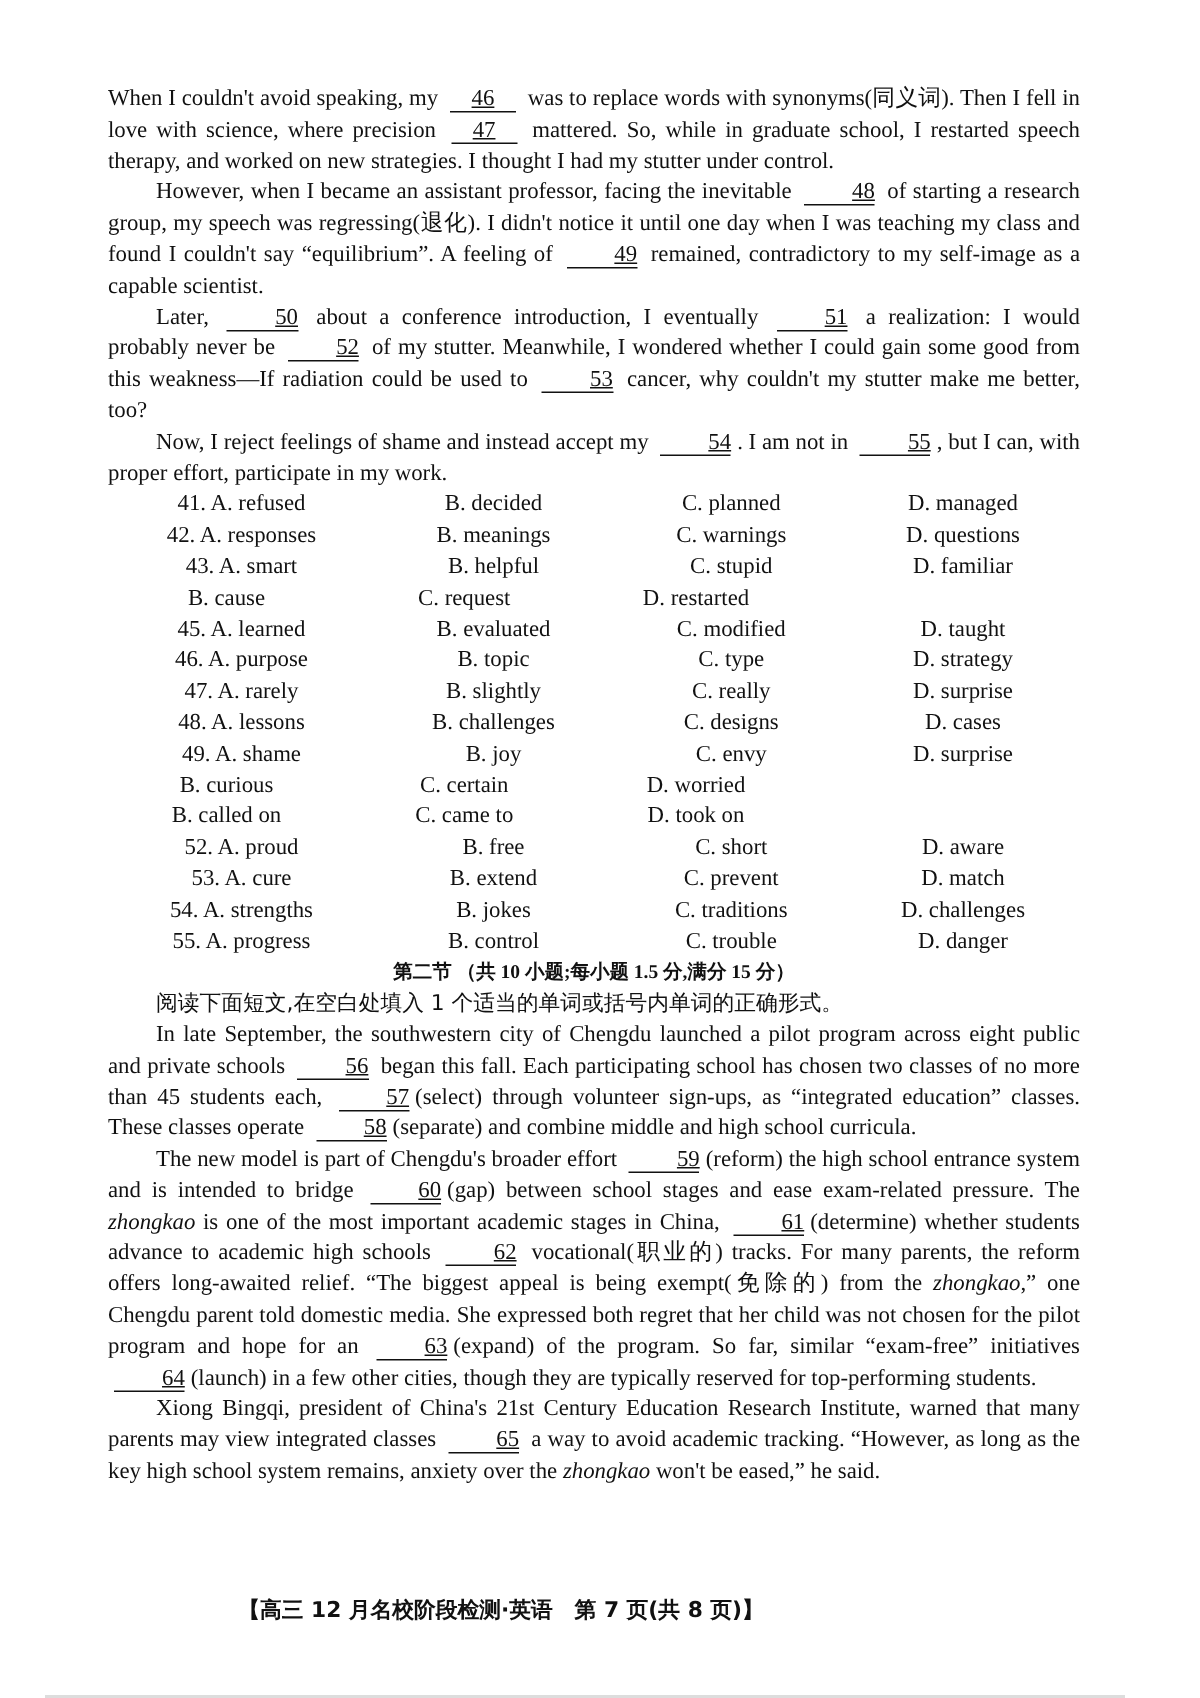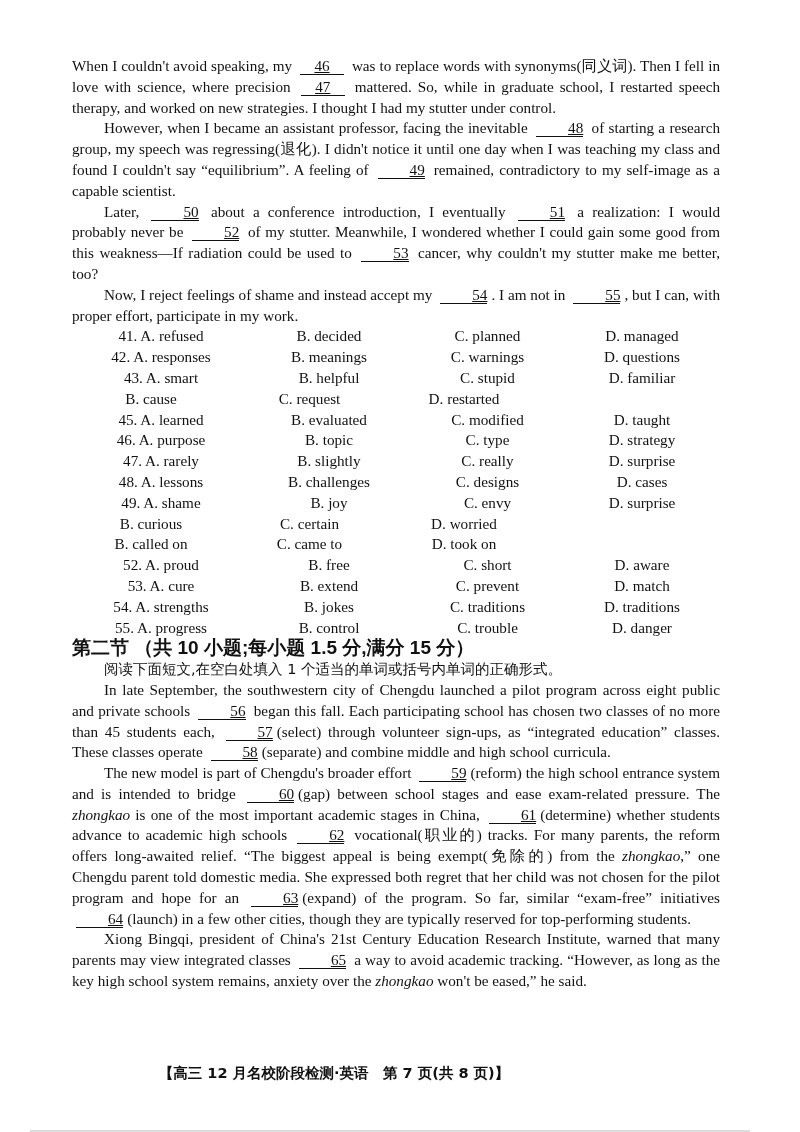--- a/index.html
+++ b/index.html
@@ -7,22 +7,22 @@
          font-family: "Liberation Serif", "DejaVu Serif", serif; color: #111; }
   .page { position: absolute; left: 72px; top: 56px; width: 648px; }
   .p { font-size: 15.2px; line-height: 20.8px; text-align: justify; margin: 0; }
   .p.indent { text-indent: 32px; }
   .blank { display: inline-block; min-width: 44px; border-bottom: 1px solid #111;
            text-align: center; line-height: 16px; margin: 0 4px; text-decoration: underline; }
   .opts { margin: 0; padding: 0; }
   .opt-row { display: flex; height: 20.8px; line-height: 20.8px; font-size: 15.2px; text-align: center; }
   .opt-row span { display: block; }
   .c1 { width: 178px; } .c2 { width: 158px; } .c3 { width: 159px; } .c4 { width: 150px; }
-  .sec-title { font-family: Liberation Sans, sans-serif; font-weight: bold; font-size: 19px;
-               line-height: 20.8px; margin: 0; }
+  .sec-title { font-family: Liberation Serif, serif; font-weight: bold; font-size: 13px;
+               line-height: 20.8px; margin: 0; text-align: center; }
   .sec-instr { font-family: "DejaVu Sans", sans-serif; font-weight: normal; font-size: 14.5px;
                line-height: 20.8px; margin: 0; text-indent: 32px; }
   i { font-style: italic; }
   .footer { position: absolute; top: 1064px; left: 0; width: 668px; text-align: center;
             font-family: "DejaVu Sans", sans-serif; font-weight: bold; font-size: 14.5px; }
   .bottom-rule { position: absolute; top: 1130px; left: 30px; width: 720px; height: 2px; background: #ddd; }
 </style>
 </head>
 <body>
 
@@ -106,21 +106,21 @@
       <div class="opt-row">
         <span class="c1">53. A. cure</span>
         <span class="c2">B. extend</span>
         <span class="c3">C. prevent</span>
         <span class="c4">D. match</span>
       </div>
       <div class="opt-row">
         <span class="c1">54. A. strengths</span>
         <span class="c2">B. jokes</span>
         <span class="c3">C. traditions</span>
-        <span class="c4">D. traditions</span>
+        <span class="c4">D. challenges</span>
       </div>
       <div class="opt-row">
         <span class="c1">55. A. progress</span>
         <span class="c2">B. control</span>
         <span class="c3">C. trouble</span>
         <span class="c4">D. danger</span>
       </div>
     </div>
   <p class="sec-title">第二节 （共 10 小题;每小题 1.5 分,满分 15 分）</p>
   <p class="sec-instr">阅读下面短文,在空白处填入 1 个适当的单词或括号内单词的正确形式。</p>

